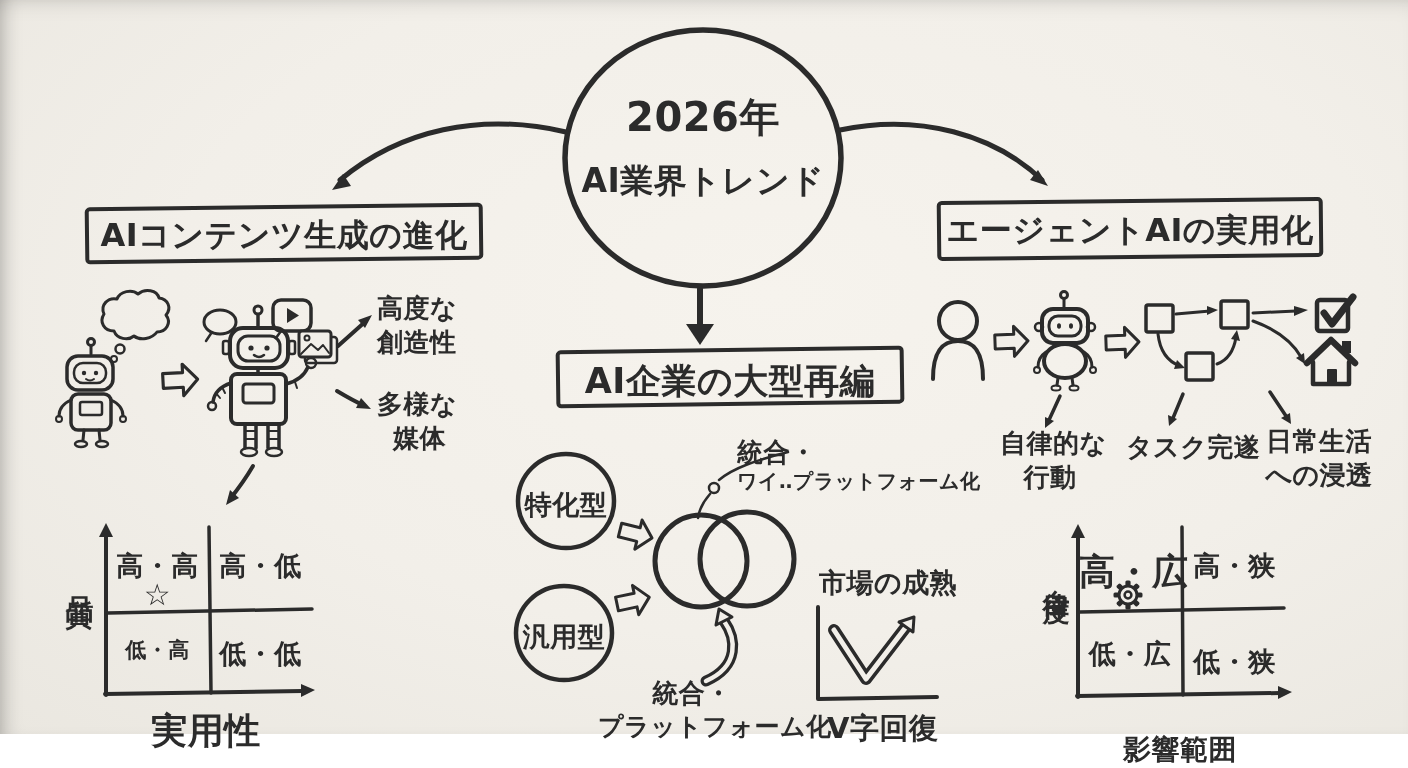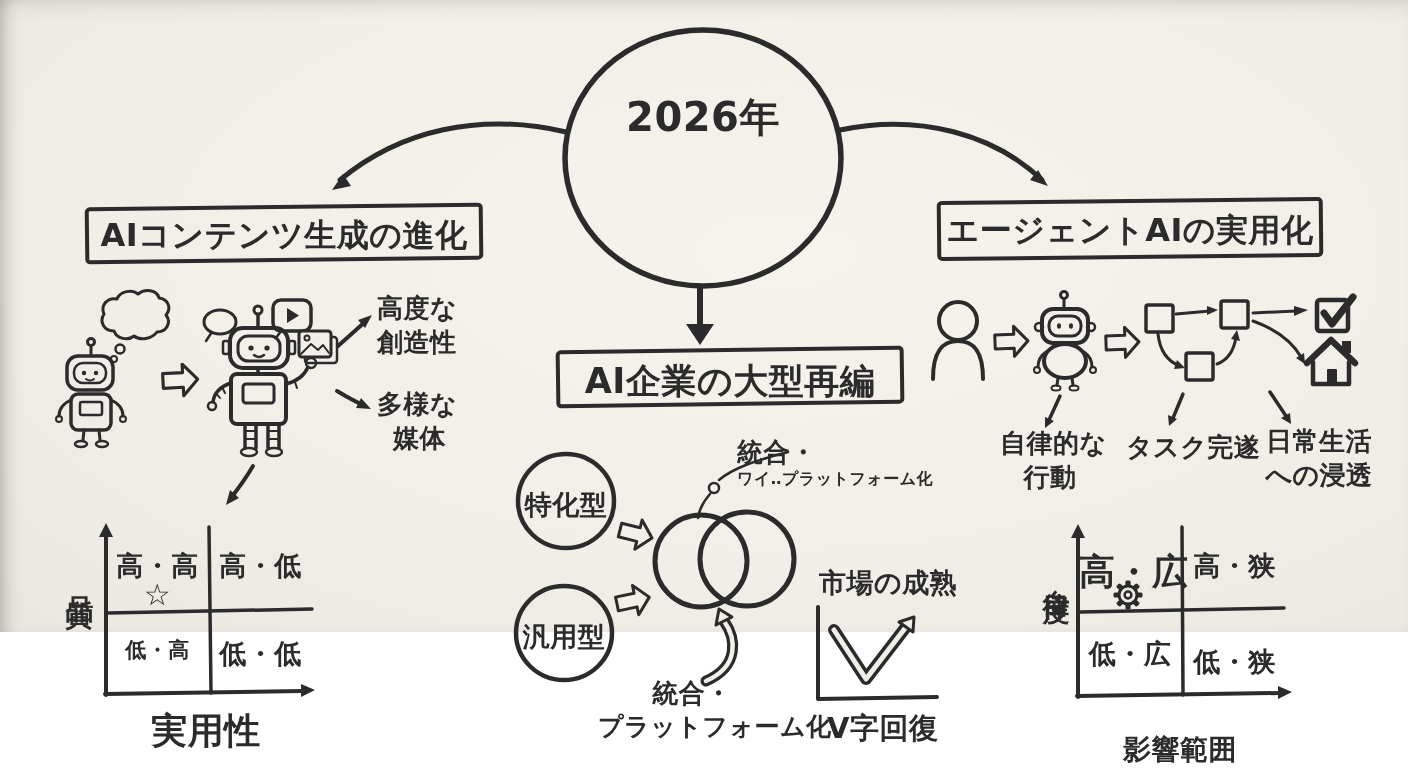--- a/index.html
+++ b/index.html
@@ -1,20 +1,20 @@
 <!DOCTYPE html>
 <html style="--ink: #2b2b2b; --paper: #f2efe9;"><head>
 <meta charset="utf-8">
 <style>
   :root { --ink: #2b2b2b; --paper: #f2efe9; }
   * { margin:0; padding:0; box-sizing:border-box; }
   html,body { width:1408px; height:768px; overflow:hidden; }
   body { font-family:"DejaVu Sans", sans-serif; }
   #board {
-    position:relative; width:1408px; height:632px;
+    position:relative; width:1408px; height:734px;
     background: radial-gradient(ellipse at 55% 40%, #f6f3ed 0%, var(--paper) 55%, #eae7e0 100%);
     box-shadow: inset 16px 0 20px -14px rgba(0,0,0,.28), inset 0 16px 22px -16px rgba(0,0,0,.15);
     color: var(--ink);
   }
   svg.art { position:absolute; left:0; top:0; color:var(--ink); }
   .s  { fill:none; stroke:currentColor; stroke-linecap:round; stroke-linejoin:round; }
   .w2 {stroke-width:2;} .w25{stroke-width:2.5;} .w3{stroke-width:3;} .w35{stroke-width:3.5;}
   .w4 {stroke-width:4;} .w45{stroke-width:4.5;} .w5{stroke-width:5;} .w55{stroke-width:5.5;}
   .w6 {stroke-width:6;} .w65{stroke-width:6.5;} .w7{stroke-width:7;} .w11{stroke-width:11;} .w12{stroke-width:12;}
   .fi { fill:currentColor; stroke:none; }
@@ -250,20 +250,21 @@
       <rect class="fi" x="-2.6" y="-14.5" width="5.2" height="6" rx="1.5" transform="rotate(225)"></rect>
       <rect class="fi" x="-2.6" y="-14.5" width="5.2" height="6" rx="1.5" transform="rotate(270)"></rect>
       <rect class="fi" x="-2.6" y="-14.5" width="5.2" height="6" rx="1.5" transform="rotate(315)"></rect>
       <circle class="s w3" r="9"></circle>
       <circle class="s w25" r="3.4"></circle>
     </g>
   </svg>
 
   <div class="t c" style="left:566px; top:90px; width:274px;">
     <div style="font-size:40px;">2026年</div>
+    <div style="font-size:33px; margin-top:14px;">AI業界トレンド</div>
   </div>
 
   <div class="t c" style="left:560px; top:358px; width:340px; font-size:35px;">AI企業の大型再編</div>
   <div class="t c" style="left:90px; top:214px; width:388px; font-size:32px;">AIコンテンツ生成の進化</div>
   <div class="t" style="left:377px; top:292px; font-size:26px; line-height:1.3;">
     <div>高度な</div>
     <div>創造性</div>
   </div>
 
   <div class="t c" style="left:941px; top:209px; width:378px; font-size:32px;">エージェントAIの実用化</div>
@@ -277,21 +278,21 @@
   <div class="t c" style="left:210px; top:548px; width:101px; font-size:27px;">高・低</div>
   <div class="t c" style="left:107px; top:636px; width:101px; font-size:21px;">低・高</div>
   <div class="t c" style="left:210px; top:636px; width:101px; font-size:27px;">低・低</div>
   <div class="t v" style="left:60px; top:574px; font-size:28px;">品質</div>
   <div class="t c" style="left:106px; top:707px; width:200px; font-size:36px;">実用性</div>
 
   <div class="t c" style="left:518px; top:487px; width:96px; font-size:27px;">特化型</div>
   <div class="t c" style="left:516px; top:619px; width:96px; font-size:27px;">汎用型</div>
   <div class="t" style="left:737px; top:436px; font-size:26px; line-height:1.25;">
     <div>統合・</div>
-    <div style="font-size:16px;">ワイ‥プラットフォーム化</div>
+    <div style="font-size:20px;">ワイ‥プラットフォーム化</div>
   </div>
   <div class="t c" style="left:598px; top:677px; width:188px; font-size:26px; line-height:1.3;">
     <div>統合・</div>
     <div style="font-size:25px;">プラットフォーム化</div>
   </div>
   <div class="t" style="left:819px; top:565px; font-size:27px;">市場の成熟</div>
   <div class="t" style="left:827px; top:709px; font-size:29px;text-align:center;">V字回復</div>
 
   <div class="t c" style="left:1000px; top:427px; width:100px; font-size:26px; line-height:1.3;">
     <div>自律的な</div>

